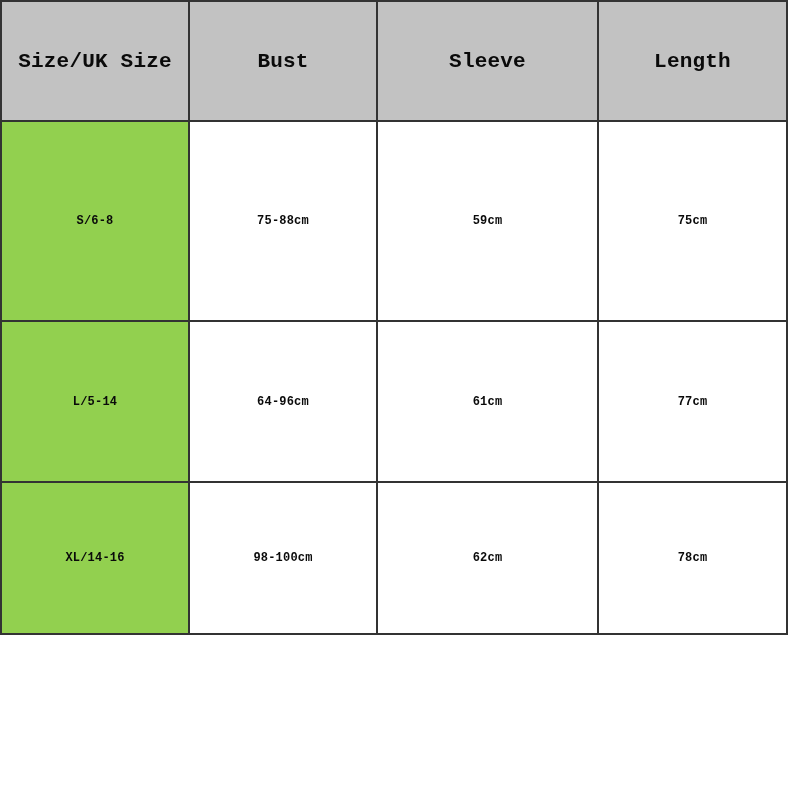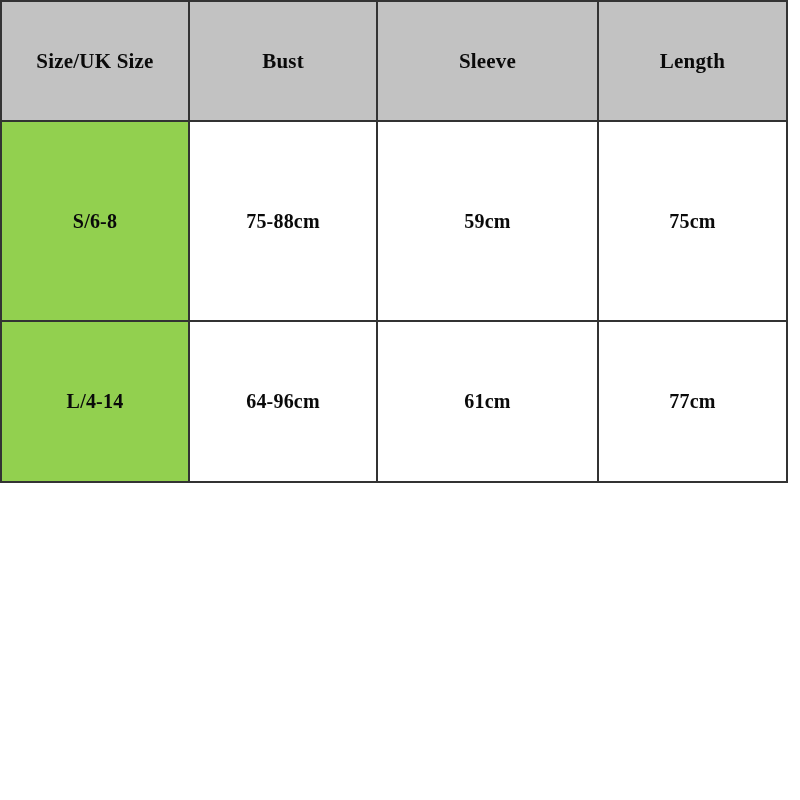--- a/index.html
+++ b/index.html
@@ -23,20 +23,21 @@
   }
 
   table.size-chart {
     position: absolute;
     left: 0;
     top: 0;
     width: 786px;
     border-collapse: collapse;
     table-layout: fixed;
     background: #ffffff;
+    font-family: Liberation Mono, monospace;
   }
 
   table.size-chart col.col-size   { width: 188px; }
   table.size-chart col.col-bust   { width: 188px; }
   table.size-chart col.col-sleeve { width: 221px; }
   table.size-chart col.col-length { width: 189px; }
 
   table.size-chart th,
   table.size-chart td {
     border: 2px solid #333333;
@@ -49,21 +50,21 @@
     letter-spacing: 0.2px;
   }
 
   table.size-chart thead th {
     height: 118px;
     background: #c2c2c2;
     font-size: 21px;
   }
 
   table.size-chart tbody td {
-    font-size: 20px;
+    font-size: 12px;
     background: #ffffff;
   }
 
   table.size-chart tbody td.size-cell {
     background: #92d04f;
   }
 
   
   tbody tr.row-0 td { height: 198px; }
   tbody tr.row-1 td { height: 160px; }
@@ -118,30 +119,44 @@
           <span class="cell-text">59cm</span>
         </td>
         <td>
           <span class="cell-text">75cm</span>
         </td>
       </tr>
 
 
       <tr class="row-2">
         <td class="size-cell">
-          <span class="cell-text">L/4-14</span>
+          <span class="cell-text">L/5-14</span>
         </td>
         <td>
           <span class="cell-text">64-96cm</span>
         </td>
         <td>
           <span class="cell-text">61cm</span>
         </td>
         <td>
           <span class="cell-text">77cm</span>
         </td>
       </tr>
 
+      <tr class="row-3">
+        <td class="size-cell">
+          <span class="cell-text">XL/14-16</span>
+        </td>
+        <td>
+          <span class="cell-text">98-100cm</span>
+        </td>
+        <td>
+          <span class="cell-text">62cm</span>
+        </td>
+        <td>
+          <span class="cell-text">78cm</span>
+        </td>
+      </tr>
 
     </tbody>
   </table>
 
 </div>
 
 </body></html>

